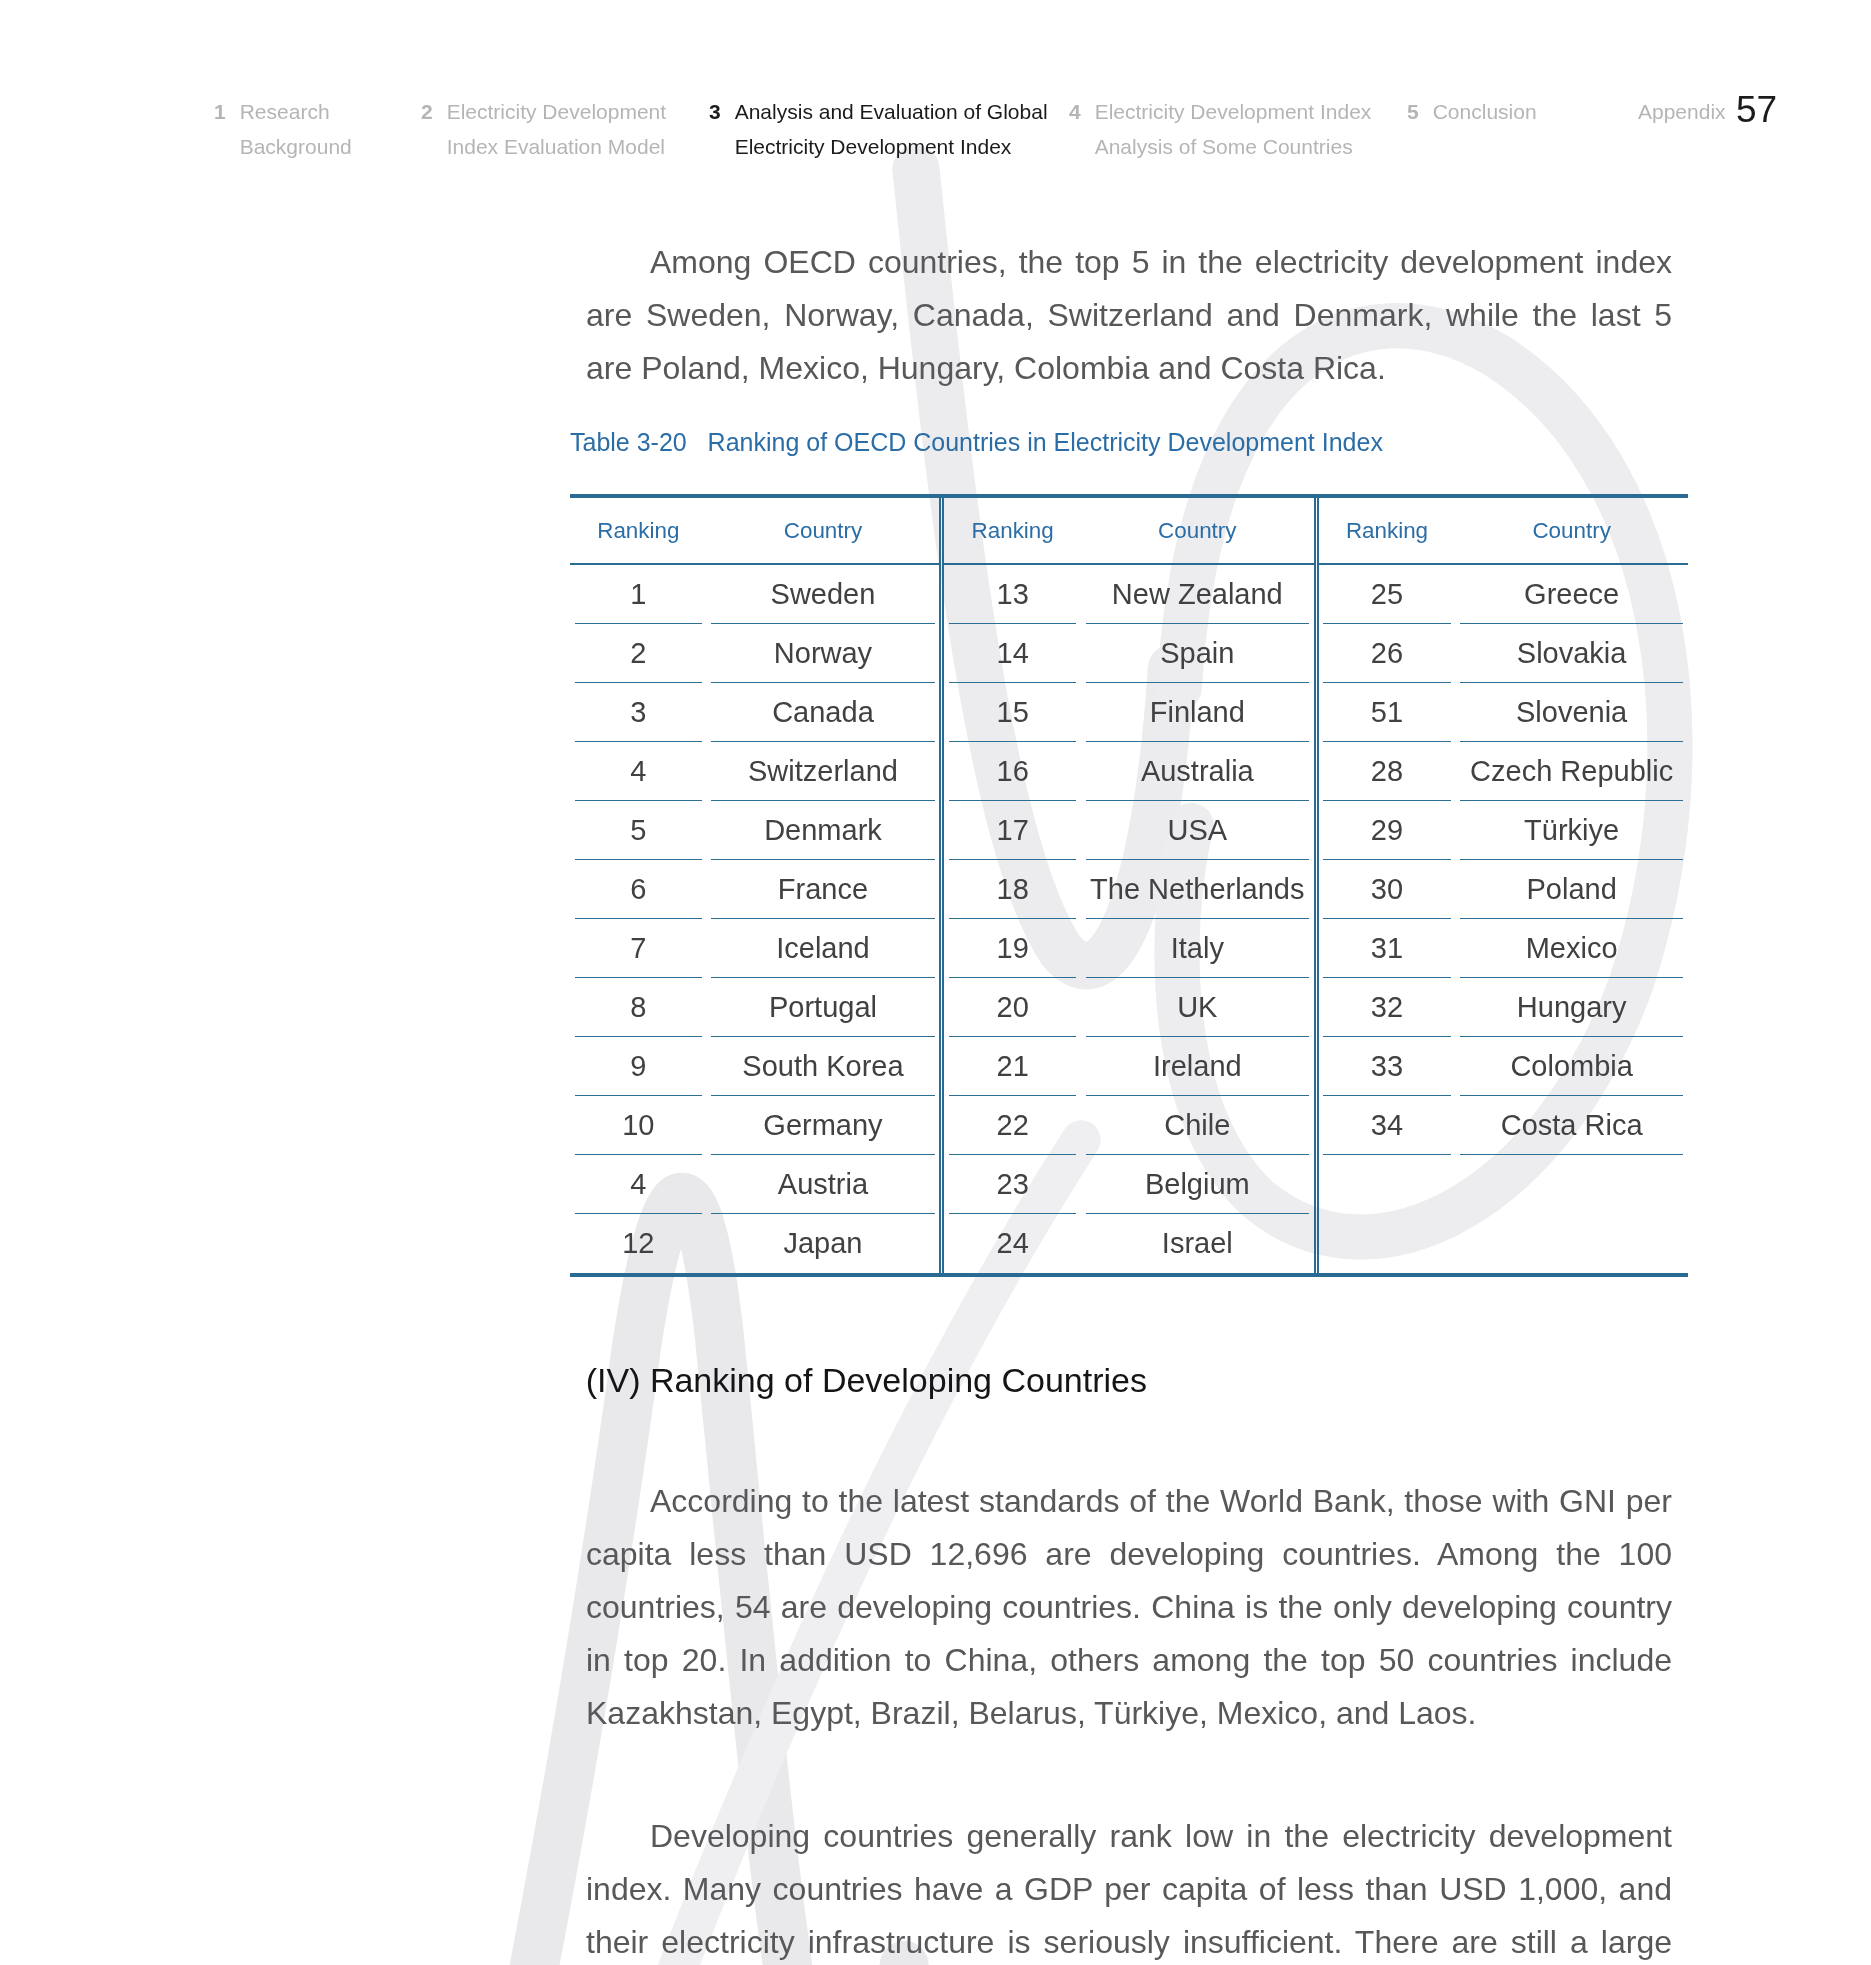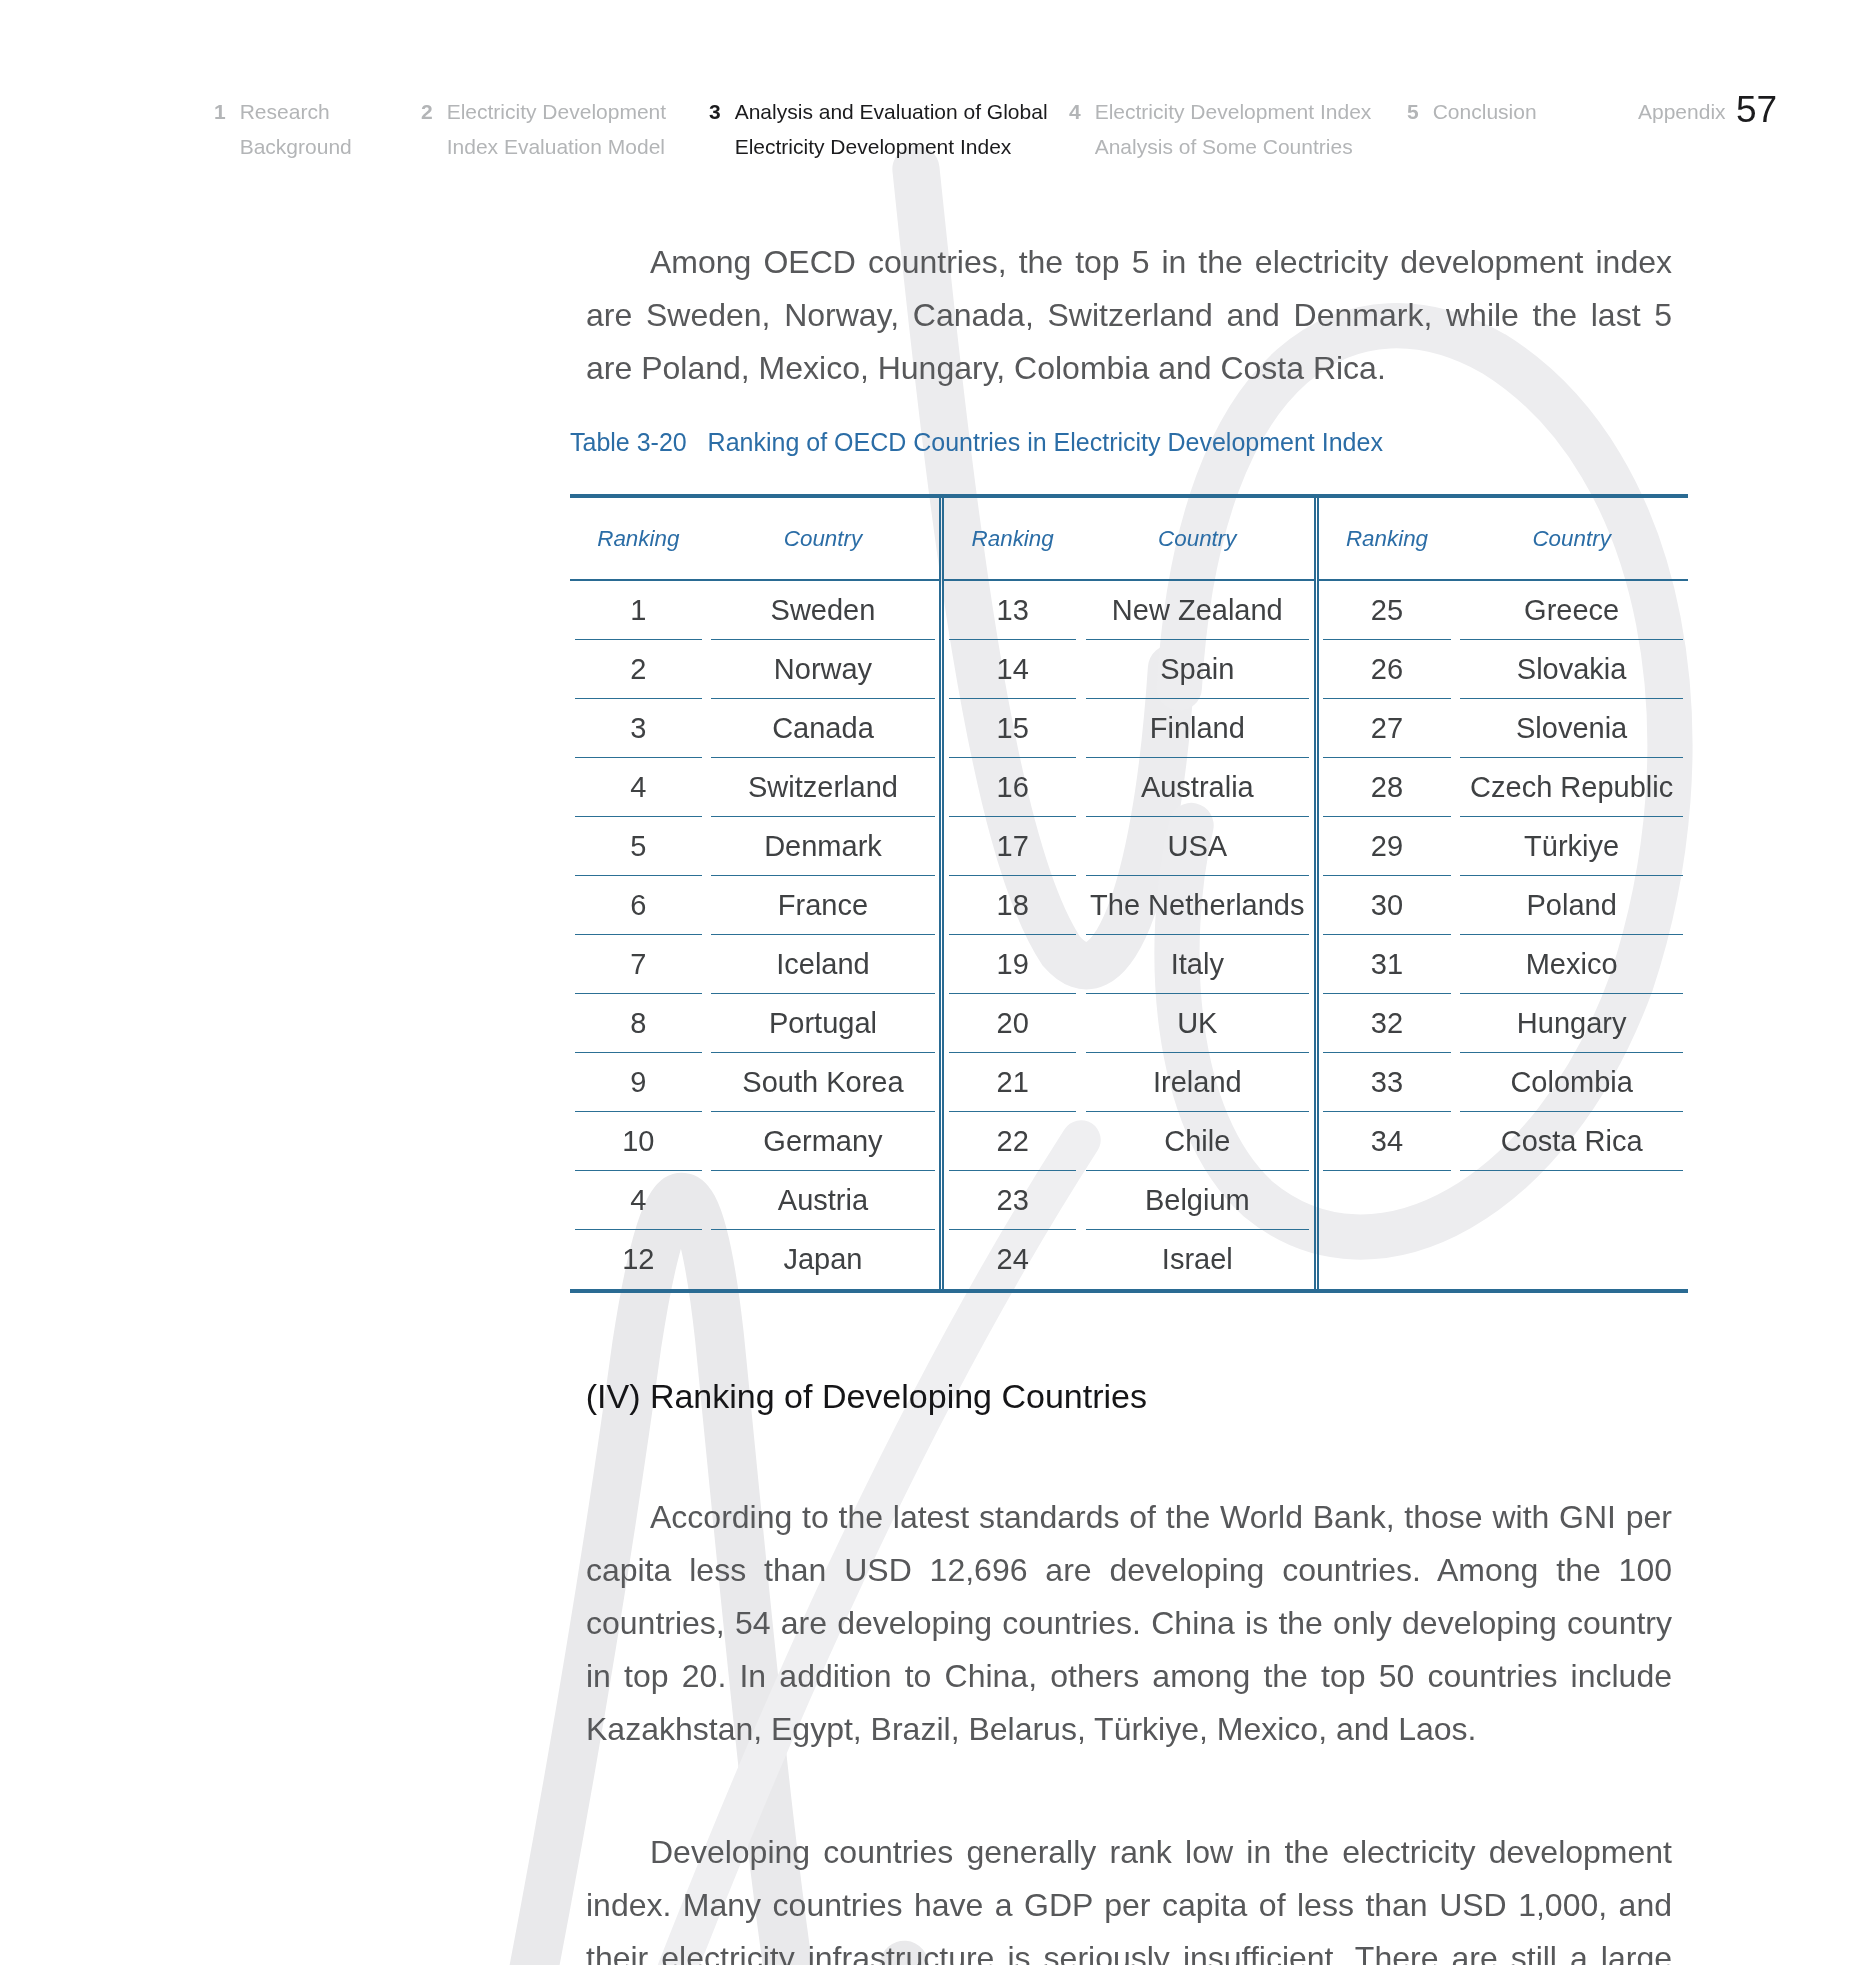--- a/index.html
+++ b/index.html
@@ -24,21 +24,21 @@
   .body-text{margin:16px;font-size:32px;line-height:53px;color:#57585a;text-align:justify;
              text-indent:64px;}
   .table-title{margin:29px 0 0;font-size:25px;line-height:36px;color:#2b6da6;
                font-weight:400;white-space:pre-wrap;}
 
   
   .otable{display:flex;margin-top:34px;border-top:4.3px solid #2a6b93;border-bottom:4.3px solid #2a6b93;}
   .tgroup{flex:1;}
   .tgroup + .tgroup{border-left:5.5px double #2a6b93;}
   .trow{display:grid;grid-template-columns:37% 63%;}
-  .trow.head{height:83px;font-style:italic;}
+  .trow.head{height:67px;}
   .trow.body{height:59px;}
   .tc{display:flex;align-items:center;justify-content:center;position:relative;}
   .head .tc{color:#2b6da6;font-size:22.4px;border-bottom:2.4px solid #2a6b93;}
   .body .tc{color:#3f4143;font-size:29px;}
   .body .tc::after{content:"";position:absolute;left:4.7px;right:4.7px;bottom:0;
                    border-bottom:1.6px solid #2c7095;}
   .body.noline .tc::after,.trow.body:last-child .tc::after{display:none;}
 
   .section-heading{margin:81px 0 0 15.7px;font-size:34px;line-height:44px;color:#151517;font-weight:400;}
   .p2{margin-top:73px;}
@@ -210,21 +210,21 @@
           </div>
           <div class="trow body">
             <div class="tc">25</div>
             <div class="tc">Greece</div>
           </div>
           <div class="trow body">
             <div class="tc">26</div>
             <div class="tc">Slovakia</div>
           </div>
           <div class="trow body">
-            <div class="tc">27</div>
+            <div class="tc">51</div>
             <div class="tc">Slovenia</div>
           </div>
           <div class="trow body">
             <div class="tc">28</div>
             <div class="tc">Czech Republic</div>
           </div>
           <div class="trow body">
             <div class="tc">29</div>
             <div class="tc">Türkiye</div>
           </div>

